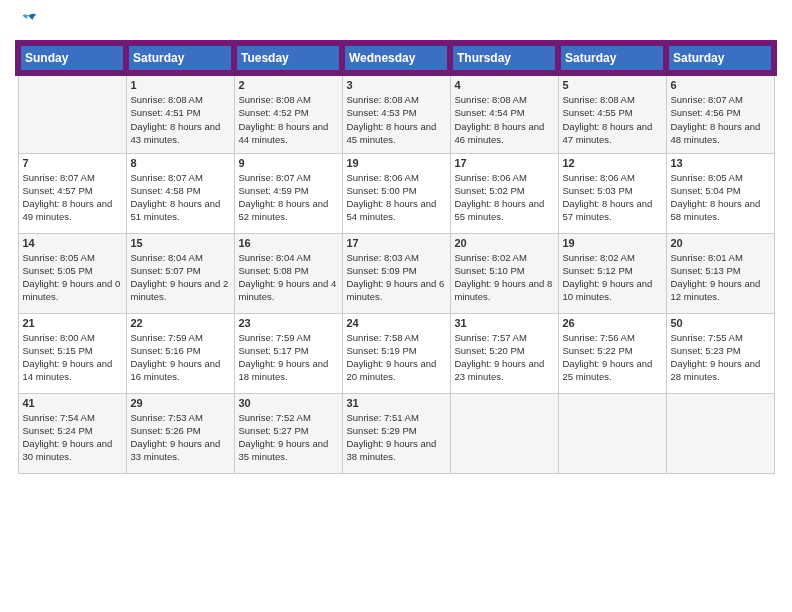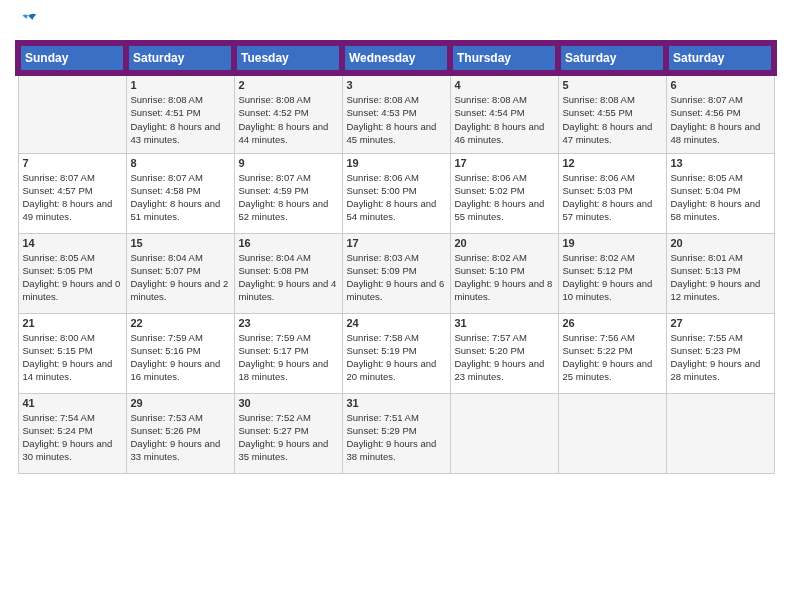--- a/index.html
+++ b/index.html
@@ -235,21 +235,21 @@
           </td>
           <td>
             <span class="day-number">31</span>
             <div class="day-info">Sunrise: 7:57 AM<br>Sunset: 5:20 PM<br>Daylight: 9 hours and 23 minutes.</div>
           </td>
           <td>
             <span class="day-number">26</span>
             <div class="day-info">Sunrise: 7:56 AM<br>Sunset: 5:22 PM<br>Daylight: 9 hours and 25 minutes.</div>
           </td>
           <td>
-            <span class="day-number">27</span>
+            <span class="day-number">50</span>
             <div class="day-info">Sunrise: 7:55 AM<br>Sunset: 5:23 PM<br>Daylight: 9 hours and 28 minutes.</div>
           </td>
         </tr>
         <tr>
           <td>
             <span class="day-number">41</span>
             <div class="day-info">Sunrise: 7:54 AM<br>Sunset: 5:24 PM<br>Daylight: 9 hours and 30 minutes.</div>
           </td>
           <td>
             <span class="day-number">29</span>

